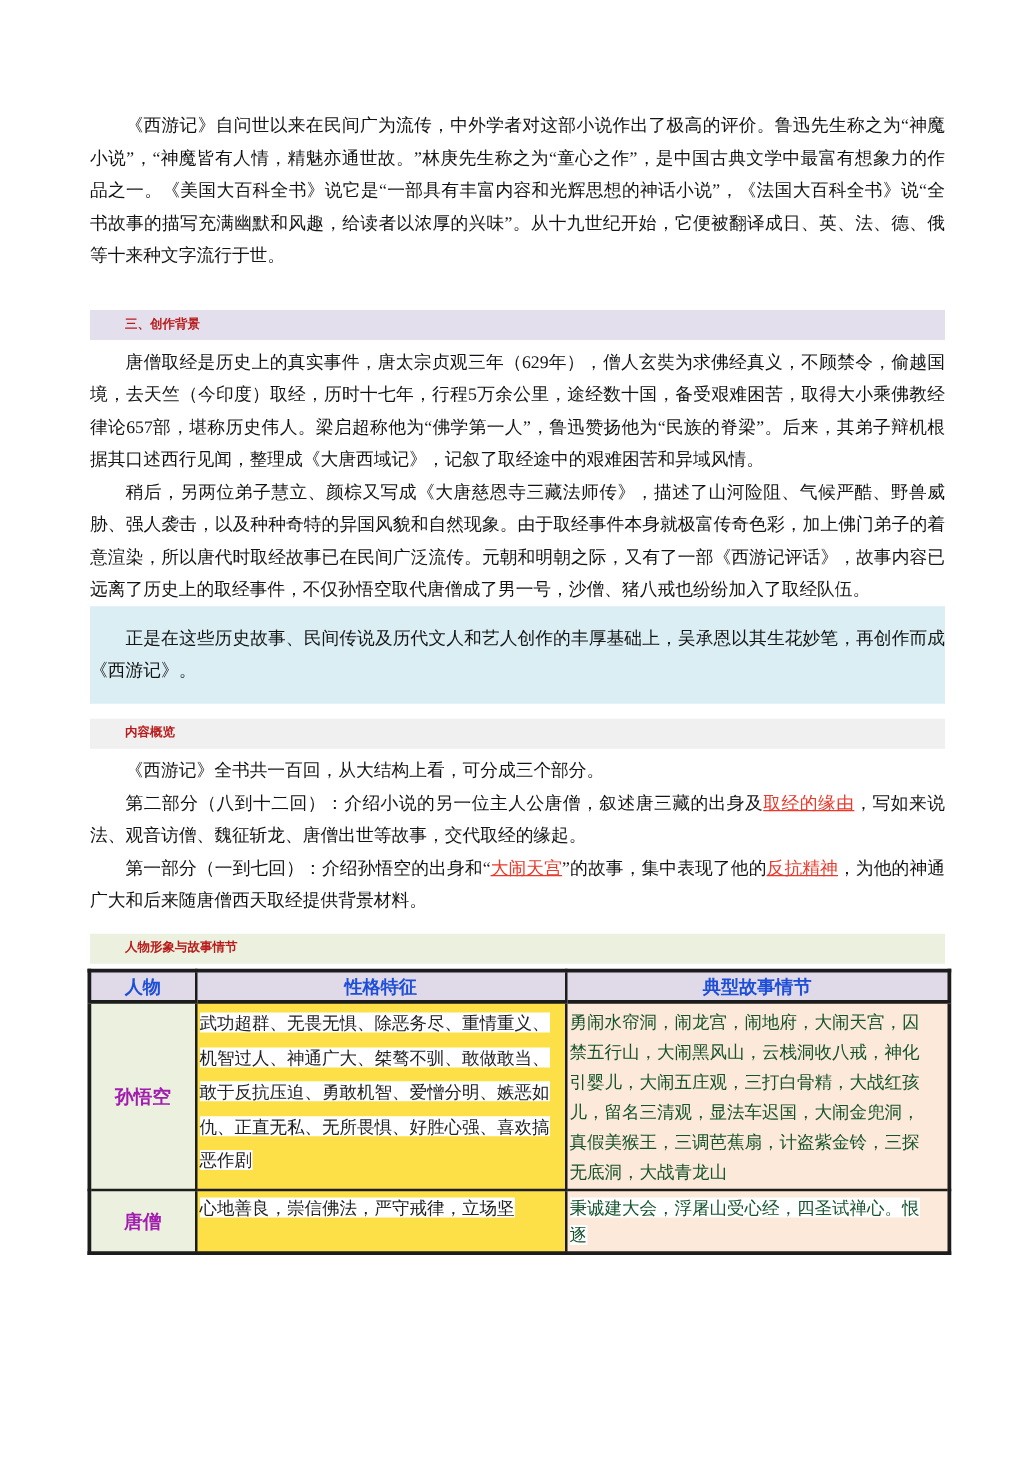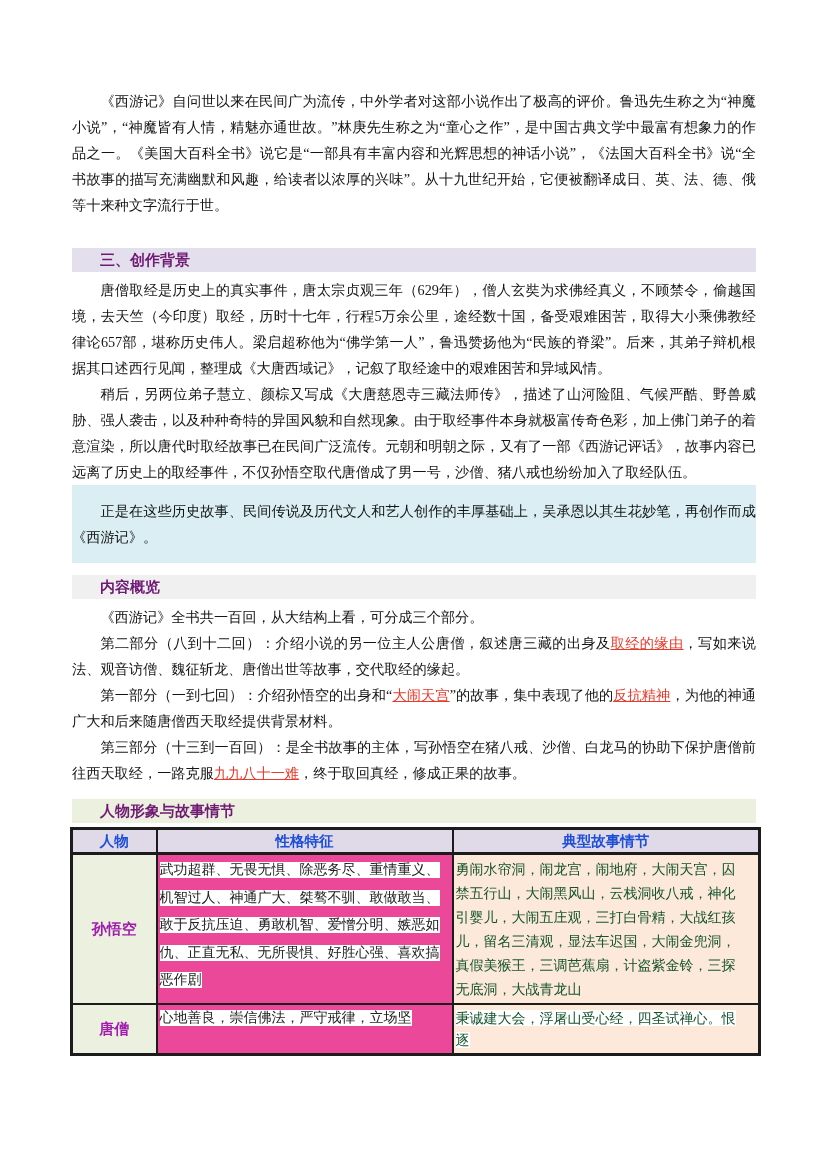--- a/index.html
+++ b/index.html
@@ -25,22 +25,22 @@
     text-indent: 2em;
     text-align: justify;
     color: #141414;
   }
   .section-bar {
     height: 24px;
     line-height: 24px;
     padding-left: 28px;
     font-family: "Liberation Sans", "DejaVu Sans", sans-serif;
     font-weight: 700;
-    font-size: 15px;
-    color: #701a75;
+    font-size: 10px;
+    color: #b91c1c;
   }
   .bar-purple { background: #E4DFEC; margin-top: 30px; margin-bottom: 5px; }
   .bar-gray   { background: #F0F0F0; margin-top: 12px; margin-bottom: 5px; }
   .bar-green  { background: #EBF1DE; margin-top: 13px; margin-bottom: 4px; }
   .highlight-blue {
     background: #DAEEF3;
     padding: 13px 0;
   }
   .red-kw {
     color: #E8392B;
@@ -73,27 +73,26 @@
   col.c-stories { width: 307px; }
   td.cell-name {
     background: #EBF1DE;
     text-align: center;
     vertical-align: middle;
     font-weight: 700;
     font-size: 15px;
     color: #a21caf;
   }
   td.cell-traits {
-    background: #ec4899;
+    background: #fde047;
     font-size: 14px;
     line-height: 27.5px;
     padding: 2px 1px 2px 2px;
     vertical-align: top;
     color: #222;
-    font-family: Liberation Mono, monospace;
   }
   td.cell-stories {
     background: #FDE9D9;
     font-size: 14px;
     line-height: 24px;
     padding: 2px 16px 2px 2px;
     vertical-align: top;
     color: #14532d;
   }
   tr.row-compact td.cell-traits,
@@ -124,21 +123,20 @@
     <div class="section-bar bar-gray">
       <span>内容概览</span>
     </div>
 
     <p class="body-para">《西游记》全书共一百回，从大结构上看，可分成三个部分。</p>
 
     <p class="body-para"><span>第二部分（八到十二回）：介绍小说的另一位主人公唐僧，叙述唐三藏的出身及</span><span class="red-kw">取经的缘由</span><span>，写如来说法、观音访僧、魏征斩龙、唐僧出世等故事，交代取经的缘起。</span></p>
 
     <p class="body-para"><span>第一部分（一到七回）：介绍孙悟空的出身和“</span><span class="red-kw">大闹天宫</span><span>”的故事，集中表现了他的</span><span class="red-kw">反抗精神</span><span>，为他的神通广大和后来随唐僧西天取经提供背景材料。</span></p>
 
-    <p class="body-para"><span>第三部分（十三到一百回）：是全书故事的主体，写孙悟空在猪八戒、沙僧、白龙马的协助下保护唐僧前往西天取经，一路克服</span><span class="red-kw">九九八十一难</span><span>，终于取回真经，修成正果的故事。</span></p>
 
     <div class="section-bar bar-green">
       <span>人物形象与故事情节</span>
     </div>
 
     <table class="char-table">
       <colgroup>
         <col class="c-name">
           <col class="c-traits">
           <col class="c-stories">

